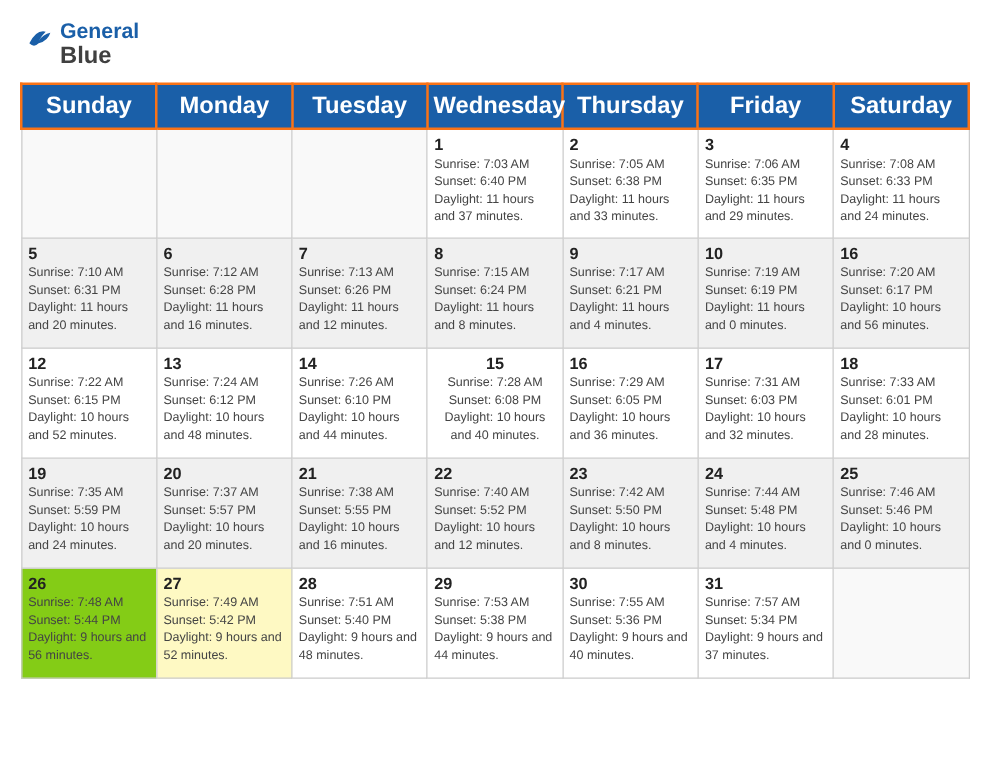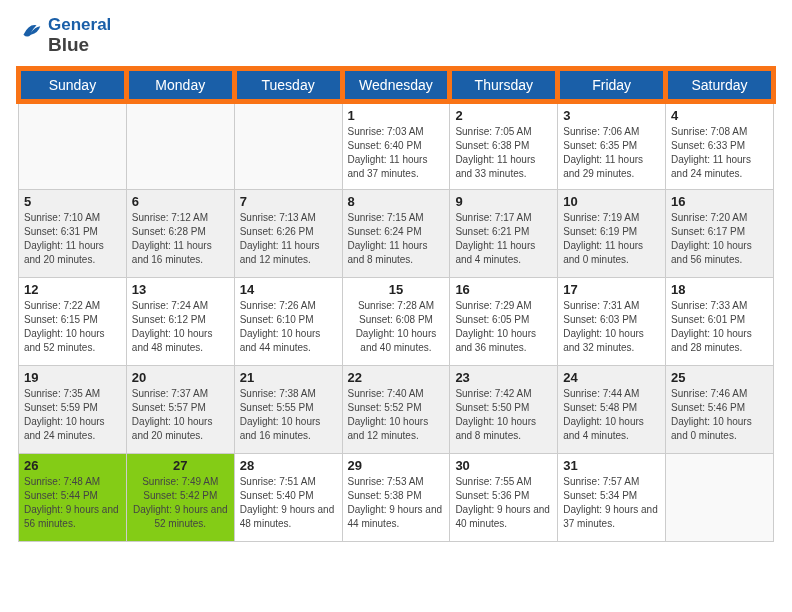--- a/index.html
+++ b/index.html
@@ -40,23 +40,23 @@
     table {
       width: 100%;
       border-collapse: collapse;
       table-layout: fixed;
     }
     th {
       background-color: #1a5fa8;
       color: #fff;
       text-align: center;
       padding: 6px 4px;
-      font-size: 14px;
-      font-weight: normal;
-      border: 5px solid #f97316;
+      font-size: 19px;
+      font-weight: bold;
+      border: 2px solid #f97316;
     }
     td {
       border: 1px solid #ccc;
       vertical-align: top;
       padding: 4px 5px;
       font-size: 10.5px;
       color: #333;
       height: 88px;
       width: 14.28%;
     }
@@ -277,21 +277,21 @@
 Daylight: 10 hours and 0 minutes.</div>
         </td>
       </tr>
       <tr>
         <td style="background-color: #84cc16;">
           <div class="day-num">26</div>
           <div class="day-info" style="white-space: pre-line;">Sunrise: 7:48 AM
 Sunset: 5:44 PM
 Daylight: 9 hours and 56 minutes.</div>
         </td>
-        <td style="background-color: #84cc16; text-align: center;">
+        <td style="background-color: #fef9c3;">
           <div class="day-num">27</div>
           <div class="day-info" style="white-space: pre-line;">Sunrise: 7:49 AM
 Sunset: 5:42 PM
 Daylight: 9 hours and 52 minutes.</div>
         </td>
         <td style="background-color: rgb(255, 255, 255); margin-left: 14px;">
           <div class="day-num">28</div>
           <div class="day-info" style="white-space: pre-line;">Sunrise: 7:51 AM
 Sunset: 5:40 PM
 Daylight: 9 hours and 48 minutes.</div>

